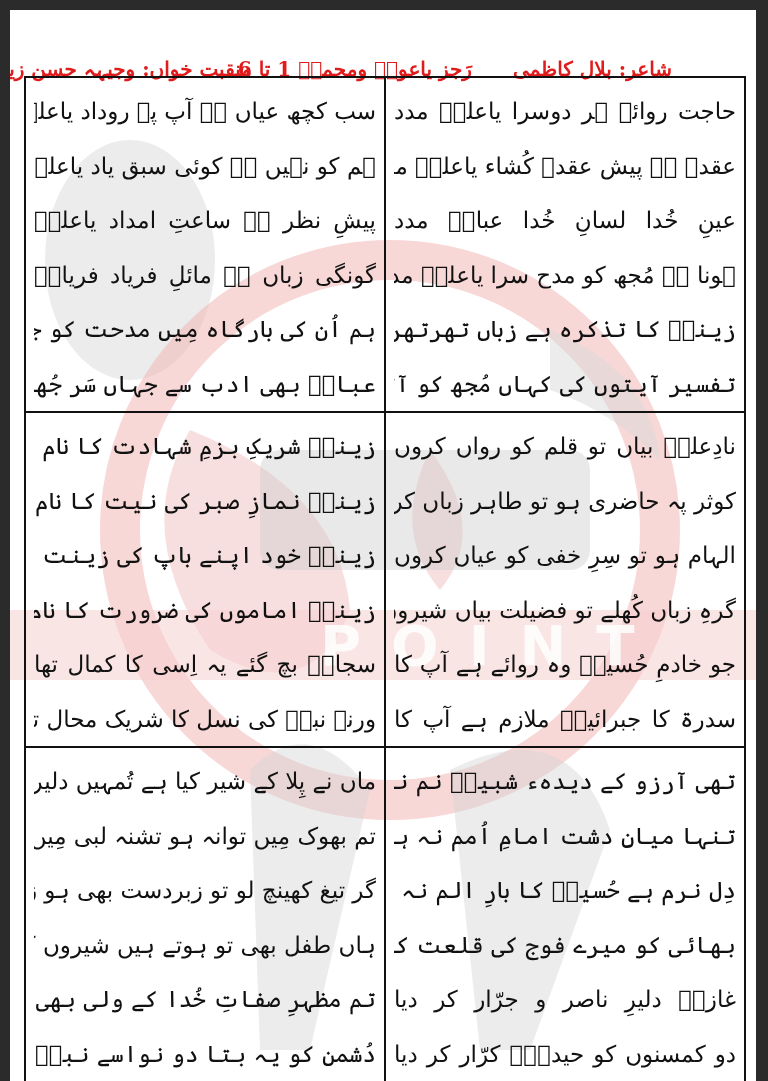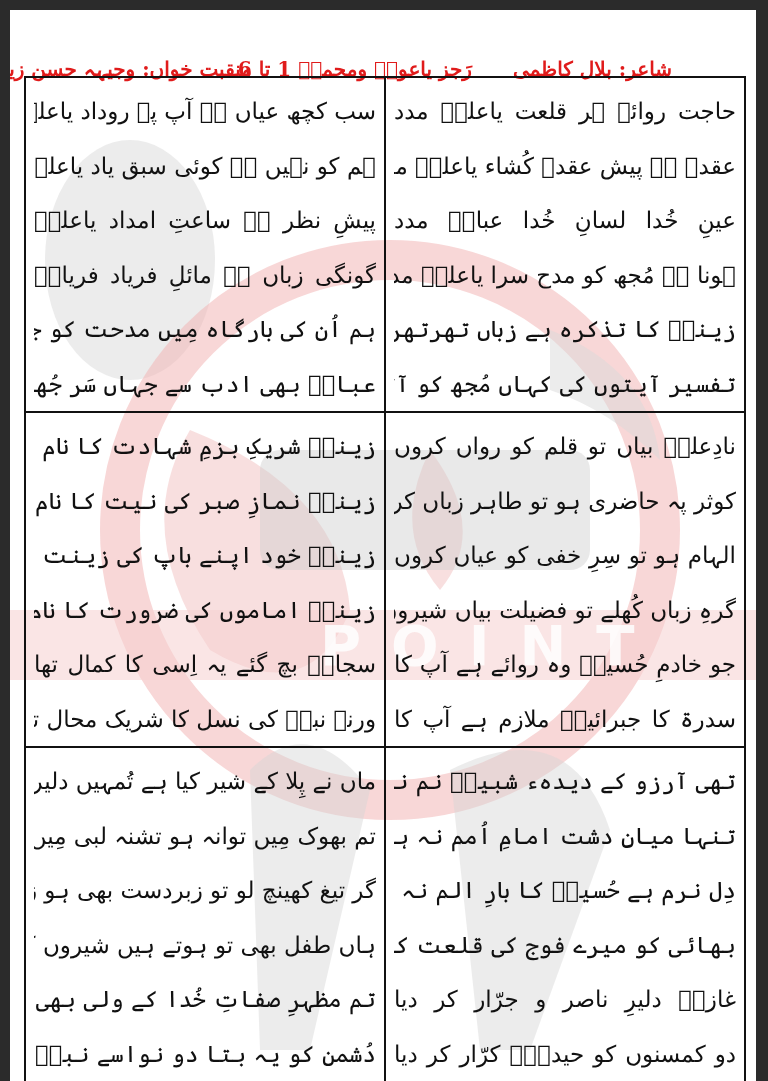--- a/index.html
+++ b/index.html
@@ -69,21 +69,21 @@
     <span class="hdr poet">شاعر: بلال کاظمی</span>
     <span class="hdr meter">رَجز یاعونؑ ومحمدؑ 1 تا 6</span>
     <span class="hdr reciter">منقبت خواں: وجیہہ حسن زیدی</span>
   </div>
 
   <table class="verses">
     <tbody>
         <tr>
       <td>
             <div class="cell-inner">
-        <span class="line">حاجت روائے ہر قلعت یاعلیؑ مدد</span>
+        <span class="line">حاجت روائے ہر دوسرا یاعلیؑ مدد</span>
         <span class="line">عقدہ ہے پیش عقدہ کُشاء یاعلیؑ مدد</span>
         <span class="line">عینِ خُدا لسانِ خُدا عباسؑ مدد</span>
         <span class="line">ہونا ہے مُجھ کو مدح سرا یاعلیؑ مدد</span>
         <span class="line">زینبؑ کا تذکرہ ہے زباں تھرتھراتی ہے</span>
         <span class="line">تفسیر آیتوں کی کہاں مُجھ کو آتی ہے</span>
       </div>
           </td>
       <td>
             <div class="cell-inner">
         <span class="line">سب کچھ عیاں ہے آپ پہ روداد یاعلیؑ</span>

